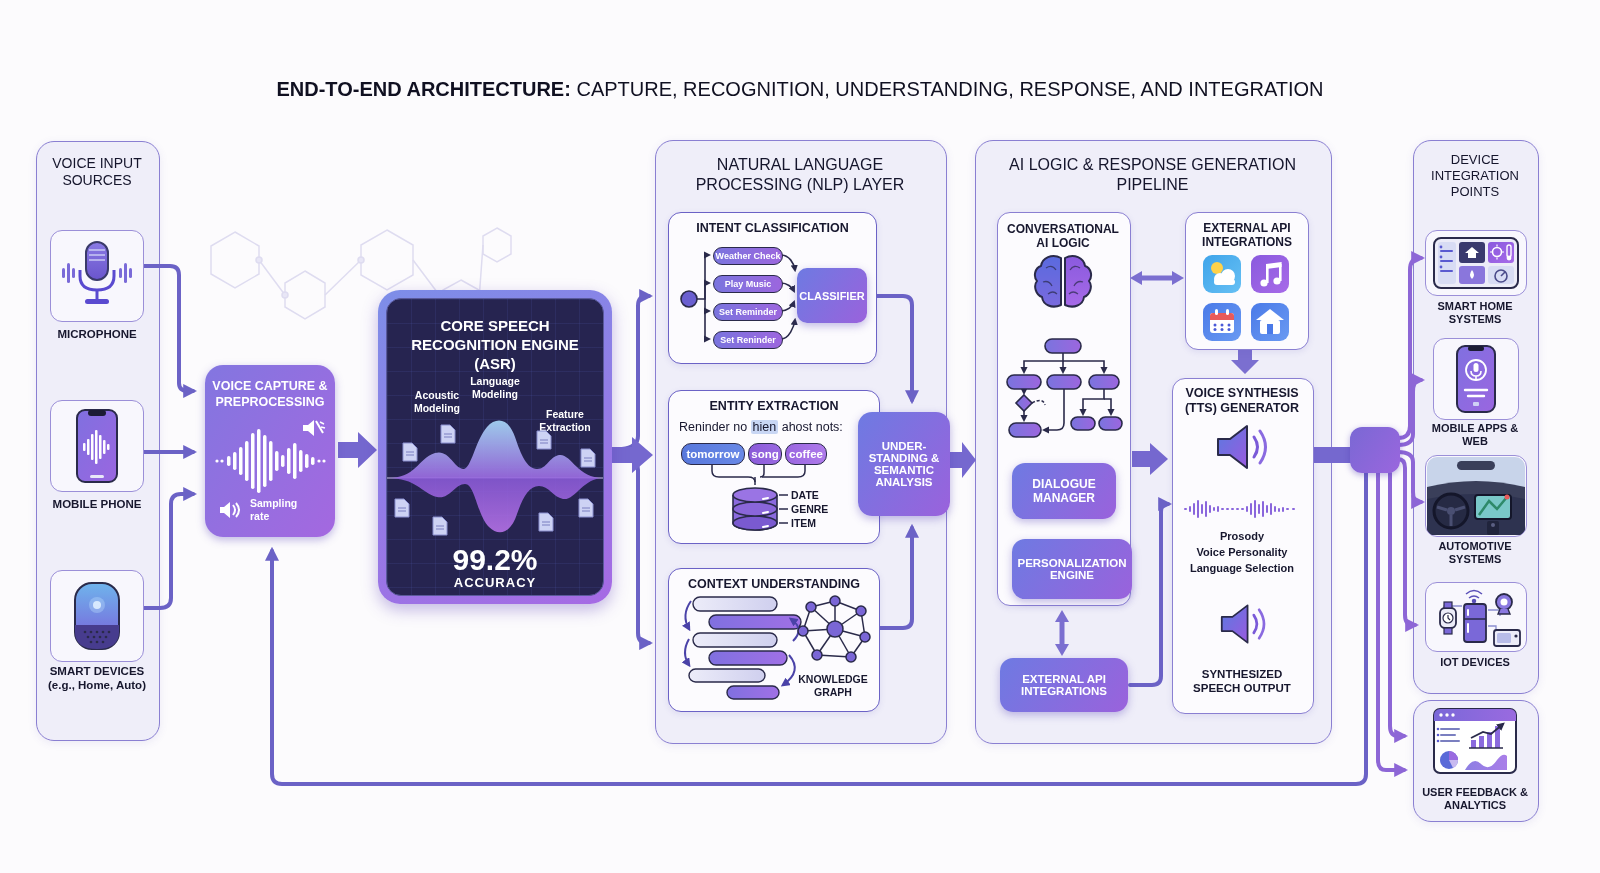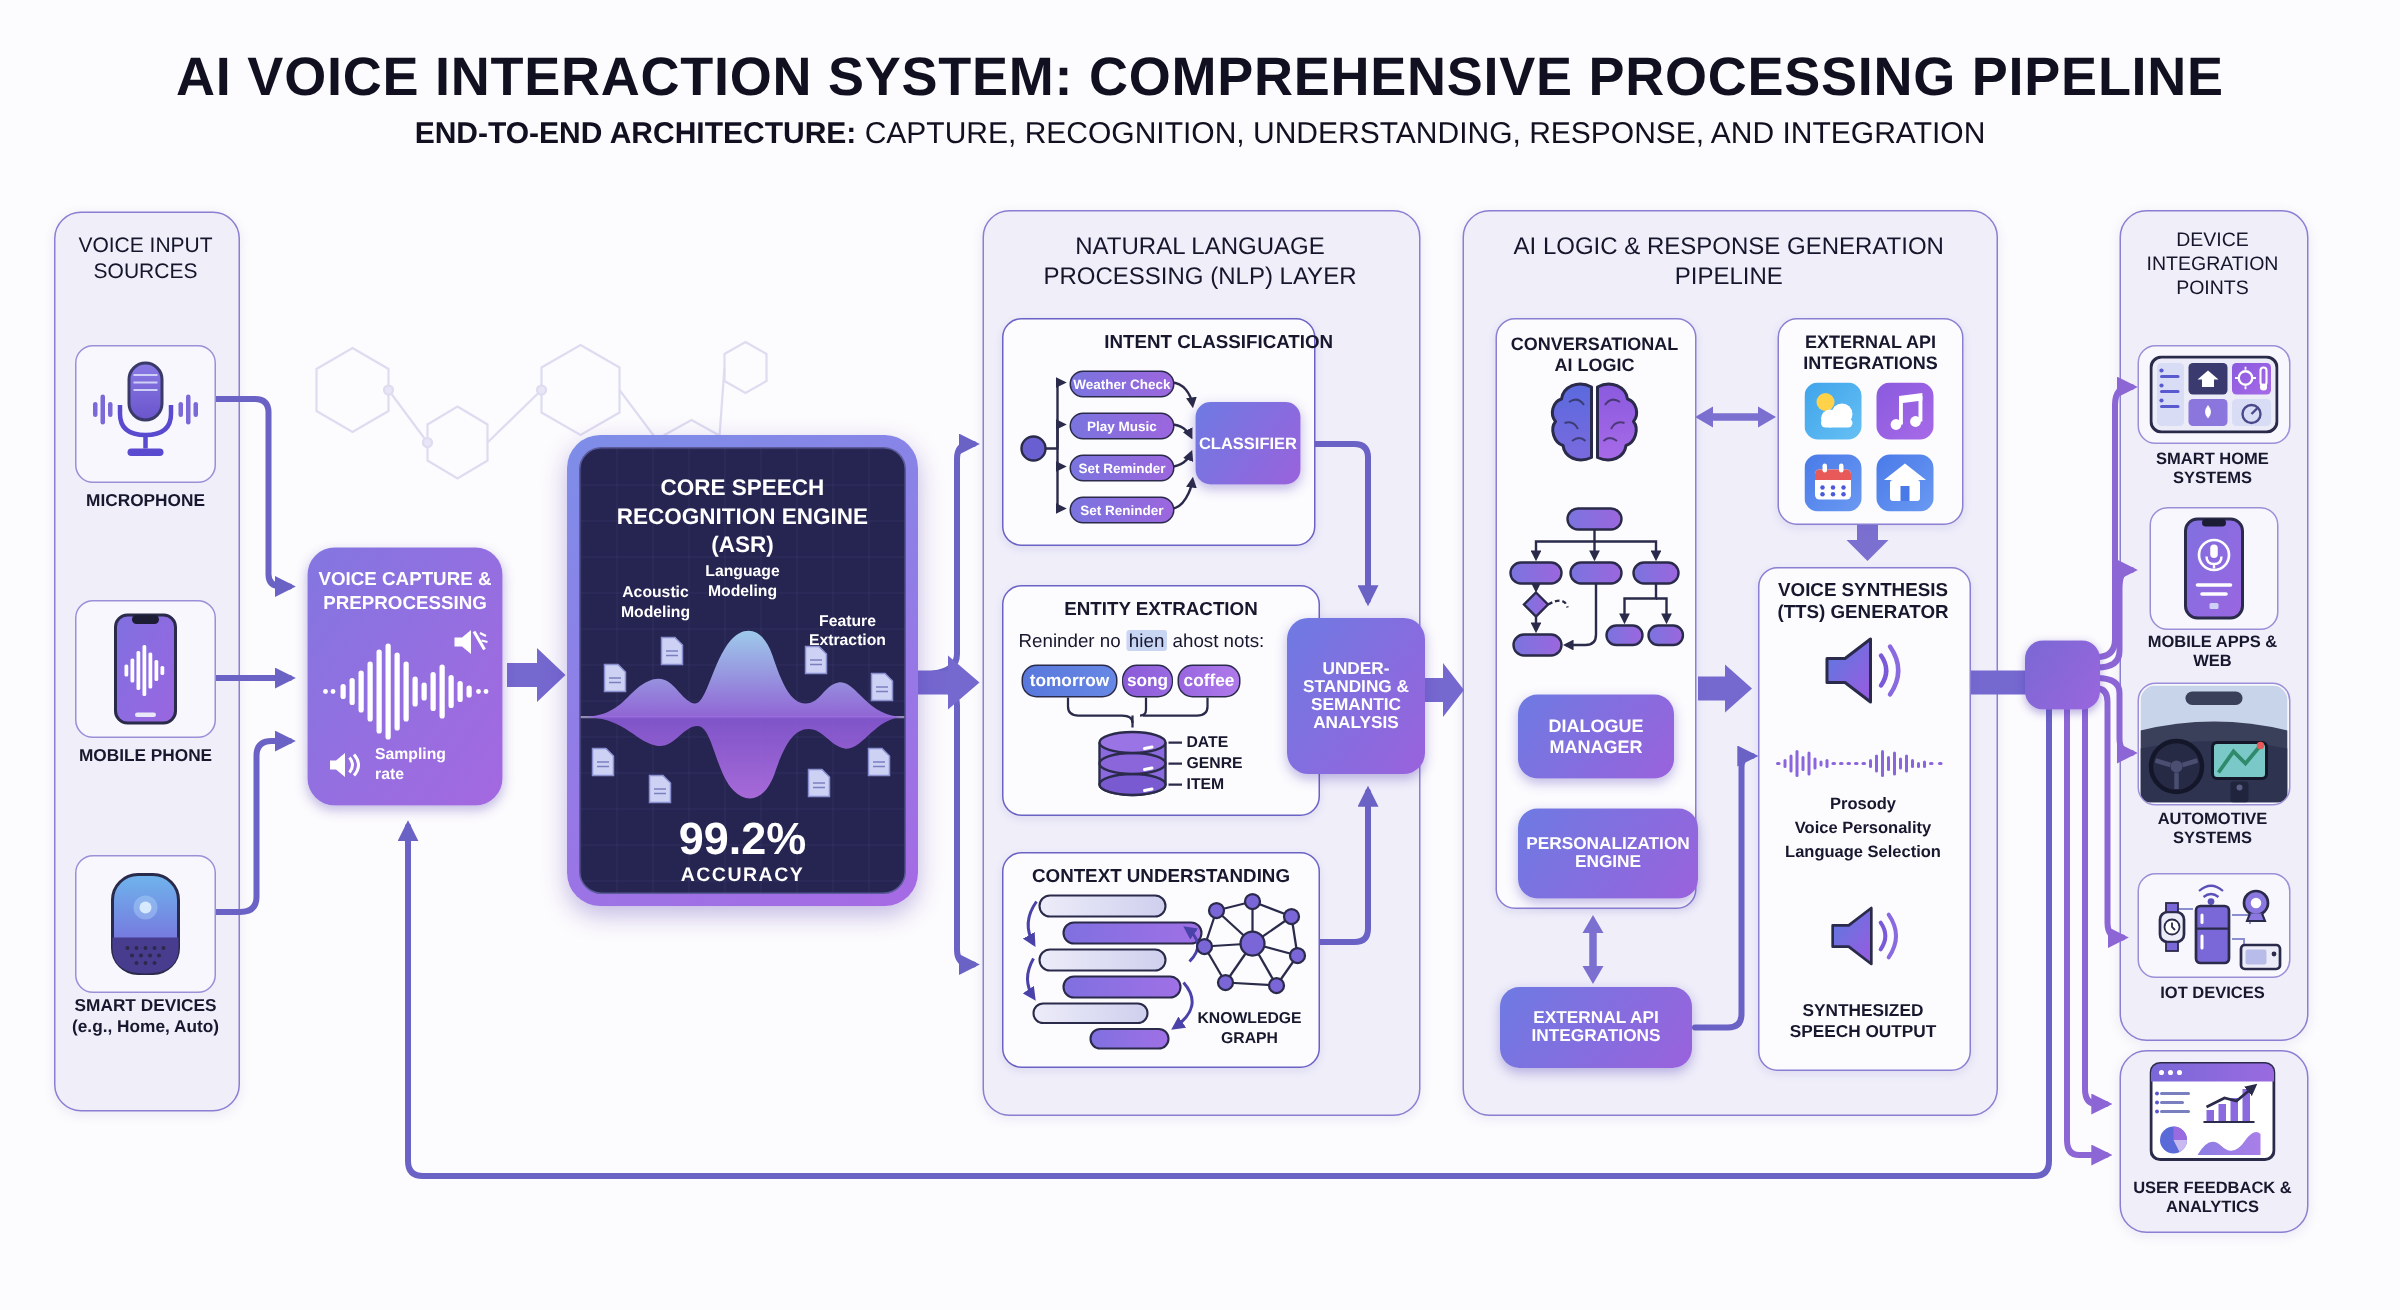--- a/index.html
+++ b/index.html
@@ -113,21 +113,20 @@
         <line x1="150" y1="95" x2="186" y2="60"></line>
         <line x1="238" y1="60" x2="268" y2="100"></line>
         <line x1="304" y1="100" x2="308" y2="45"></line>
       <circle cx="84" cy="60" r="3" fill="#e2dff4"></circle>
         <circle cx="186" cy="60" r="3" fill="#e2dff4"></circle>
         <circle cx="268" cy="100" r="3" fill="#e2dff4"></circle>
         <circle cx="110" cy="95" r="3" fill="#e2dff4"></circle>
     </g>
   </svg>
 
-  <div id="title">AI VOICE INTERACTION SYSTEM: COMPREHENSIVE PROCESSING PIPELINE</div>
   <div id="subtitle">
     <b>END-TO-END ARCHITECTURE:</b><span> CAPTURE, RECOGNITION, UNDERSTANDING, RESPONSE, AND INTEGRATION</span>
   </div>
 
   <div class="panel" style="left:36px;top:141px;width:122px;height:598px;"></div>
   <div class="panel" style="left:655px;top:140px;width:290px;height:602px;"></div>
   <div class="panel" style="left:975px;top:140px;width:355px;height:602px;"></div>
   <div class="panel" style="left:1413px;top:140px;width:124px;height:552px;"></div>
   <div class="panel" style="left:1413px;top:700px;width:124px;height:120px;"></div>
 
@@ -344,21 +343,21 @@
         </g>
       </svg>
       <div class="abs whitelabel" style="left:0;top:242px;width:216px;font-size:30px;">99.2%</div>
       <div class="abs whitelabel" style="left:0;top:276px;width:216px;font-size:13px;letter-spacing:1px;">ACCURACY</div>
     </div>
   </div>
 
   <div class="ptitle" style="left:665px;top:155px;width:270px;font-size:16px;">NATURAL LANGUAGE PROCESSING (NLP) LAYER</div>
 
   <div class="subbox" style="left:668px;top:212px;width:207px;height:150px;">
-    <div class="btitle" style="left:0;top:8px;width:207px;font-size:12.5px;padding-left:40px;">INTENT CLASSIFICATION</div>
+    <div class="btitle" style="left:0;top:8px;width:207px;font-size:12.5px;">INTENT CLASSIFICATION</div>
     <svg class="abs" style="left:0;top:0;z-index:3;" width="207" height="150">
       <g stroke="#2a2a4a" stroke-width="1.6" fill="none">
         <path d="M28,86 H36 V42 H40" marker-end="url(#mD)"></path>
         <path d="M36,86 V70 H40" marker-end="url(#mD)"></path>
         <path d="M36,86 V98 H40" marker-end="url(#mD)"></path>
         <path d="M36,98 V126 H40" marker-end="url(#mD)"></path>
         <path d="M112,42 C120,42 125,50 126,57" marker-end="url(#mD)"></path>
         <path d="M112,70 C118,70 123,74 125,78" marker-end="url(#mD)"></path>
         <path d="M112,98 C118,98 123,94 125,89" marker-end="url(#mD)"></path>
         <path d="M112,126 C120,126 125,114 126,107" marker-end="url(#mD)"></path>

